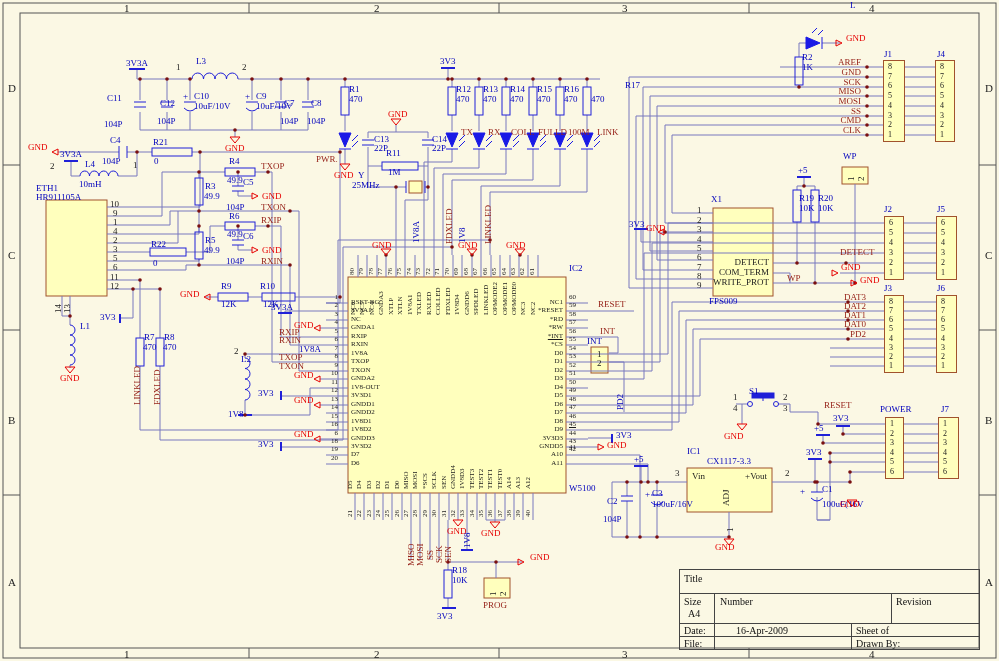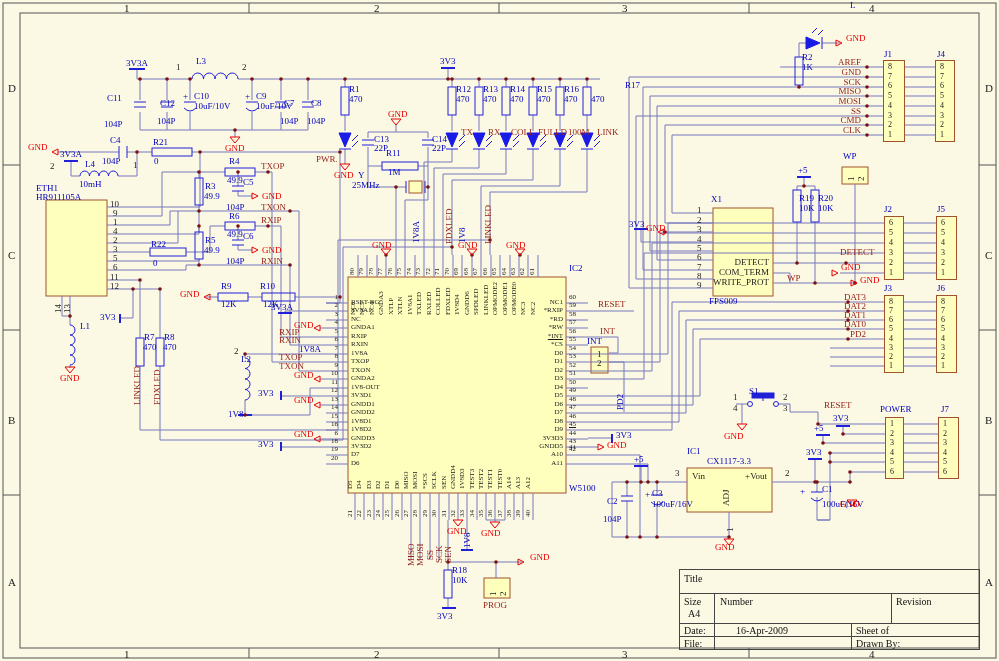--- a/index.html
+++ b/index.html
@@ -639,21 +639,21 @@
       <span class="pn" style="left: 351px; top: 299px;">RSET-BG</span>
       <span class="pn" style="left: 569px; top: 294px;">60</span>
       <span class="pn ra" style="left: 563px; top: 299px;">NC1</span>
       <span class="pn rb" style="left: 349px; top: 275px;">80</span>
       <span class="pn rb" style="left: 350px; top: 315px;">NC6</span>
       <span class="pn rb" style="left: 347px; top: 517px;">21</span>
       <span class="pn rb" style="left: 347px; top: 489px;">D5</span>
       <span class="pn ra" style="left: 338px; top: 302px;">2</span>
       <span class="pn" style="left: 351px; top: 307px;">3V3A1</span>
       <span class="pn" style="left: 569px; top: 302px;">59</span>
-      <span class="pn ra" style="left: 563px; top: 307px;">*RXIP</span>
+      <span class="pn ra" style="left: 563px; top: 307px;">*RESET</span>
       <span class="pn rb" style="left: 358px; top: 275px;">79</span>
       <span class="pn rb" style="left: 359px; top: 315px;">NC5</span>
       <span class="pn rb" style="left: 356px; top: 517px;">22</span>
       <span class="pn rb" style="left: 356px; top: 489px;">D4</span>
       <span class="pn ra" style="left: 338px; top: 311px;">3</span>
       <span class="pn" style="left: 351px; top: 316px;">NC</span>
       <span class="pn" style="left: 569px; top: 311px;">58</span>
       <span class="pn ra" style="left: 563px; top: 316px;">*RD</span>
       <span class="pn rb" style="left: 368px; top: 275px;">78</span>
       <span class="pn rb" style="left: 369px; top: 315px;">NC4</span>

